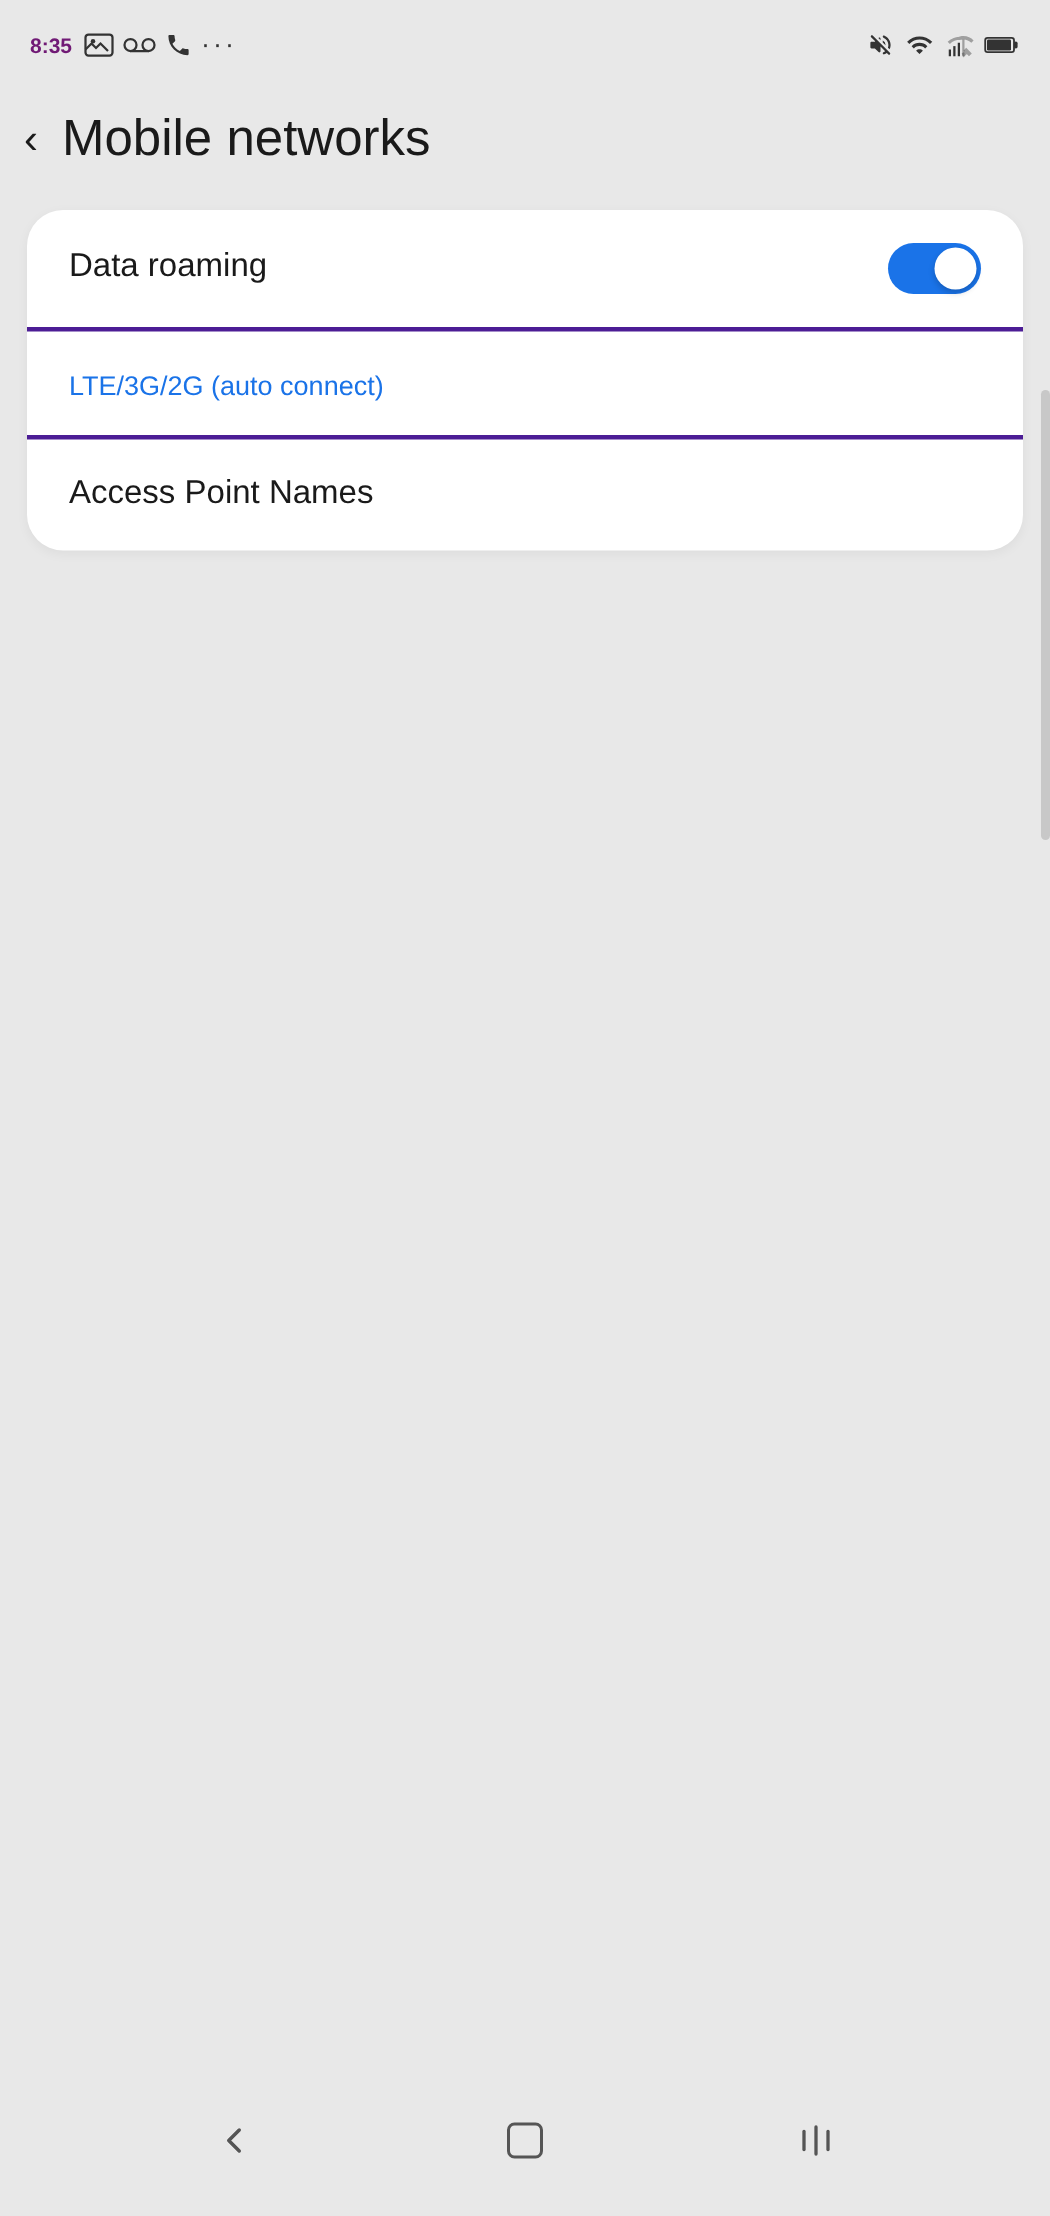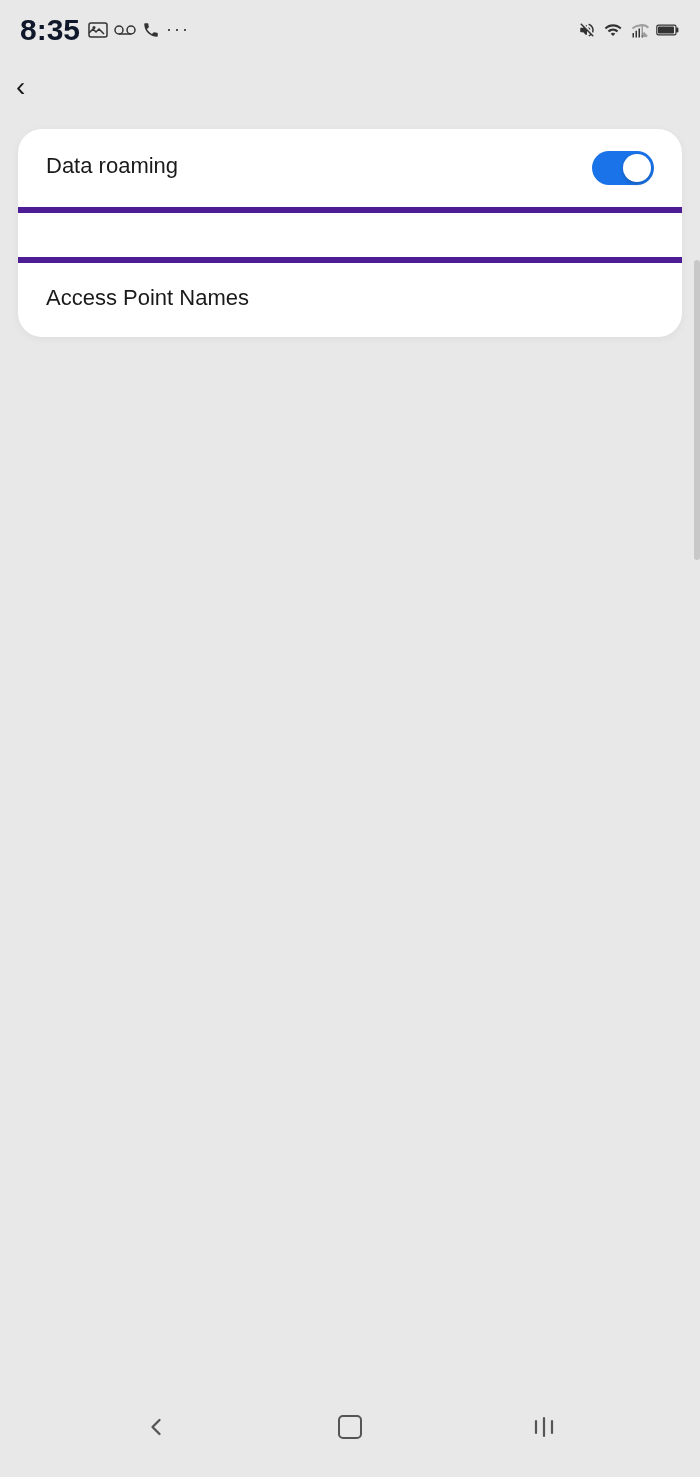--- a/index.html
+++ b/index.html
@@ -26,23 +26,23 @@
       height: 55px;
     }
 
     .status-bar-left {
       display: flex;
       align-items: center;
       gap: 8px;
     }
 
     .status-time {
-      font-size: 30px;
+      font-size: 14px;
       font-weight: 600;
-      color: #0f172a;
+      color: #701a75;
     }
 
     .status-icons {
       display: flex;
       align-items: center;
       gap: 6px;
     }
 
     .status-bar-right {
       display: flex;
@@ -83,21 +83,21 @@
 
     .settings-item {
       padding: 22px 28px;
       position: relative;
       display: flex;
       align-items: center;
       justify-content: space-between;
     }
 
     .settings-item:not(:last-child) {
-      border-bottom: 6px solid #4c1d95;
+      border-bottom: 3px solid #4c1d95;
     }
 
     .settings-item-content {
       flex: 1;
     }
 
     .settings-item-title {
       font-size: 22px;
       font-weight: 500;
       color: #1a1a1a;
@@ -228,33 +228,35 @@
     <svg width="24" height="16" viewBox="0 0 30 16">
       <rect x="1" y="2" width="24" height="12" rx="2" stroke="#333" stroke-width="1.5" fill="none"></rect>
       <rect x="2.5" y="3.5" width="20" height="9" rx="1" fill="#333"></rect>
       <rect x="25" y="5" width="3" height="6" rx="1.5" fill="#333"></rect>
     </svg>
   </div>
 </div>
 
 <div class="header">
   <span class="back-arrow">‹</span>
+  <span class="page-title">Mobile networks</span>
 </div>
 
 <div class="settings-card">
 
   <div class="settings-item">
     <div class="settings-item-content">
       <div class="settings-item-title">Data roaming</div>
     </div>
     <div class="toggle-switch"></div>
   </div>
 
   <div class="settings-item">
     <div class="settings-item-content">
+      <div class="settings-item-value">LTE/3G/2G (auto connect)</div>
     </div>
   </div>
 
   <div class="settings-item">
     <div class="settings-item-content">
       <div class="settings-item-title">Access Point Names</div>
     </div>
   </div>
 
 

